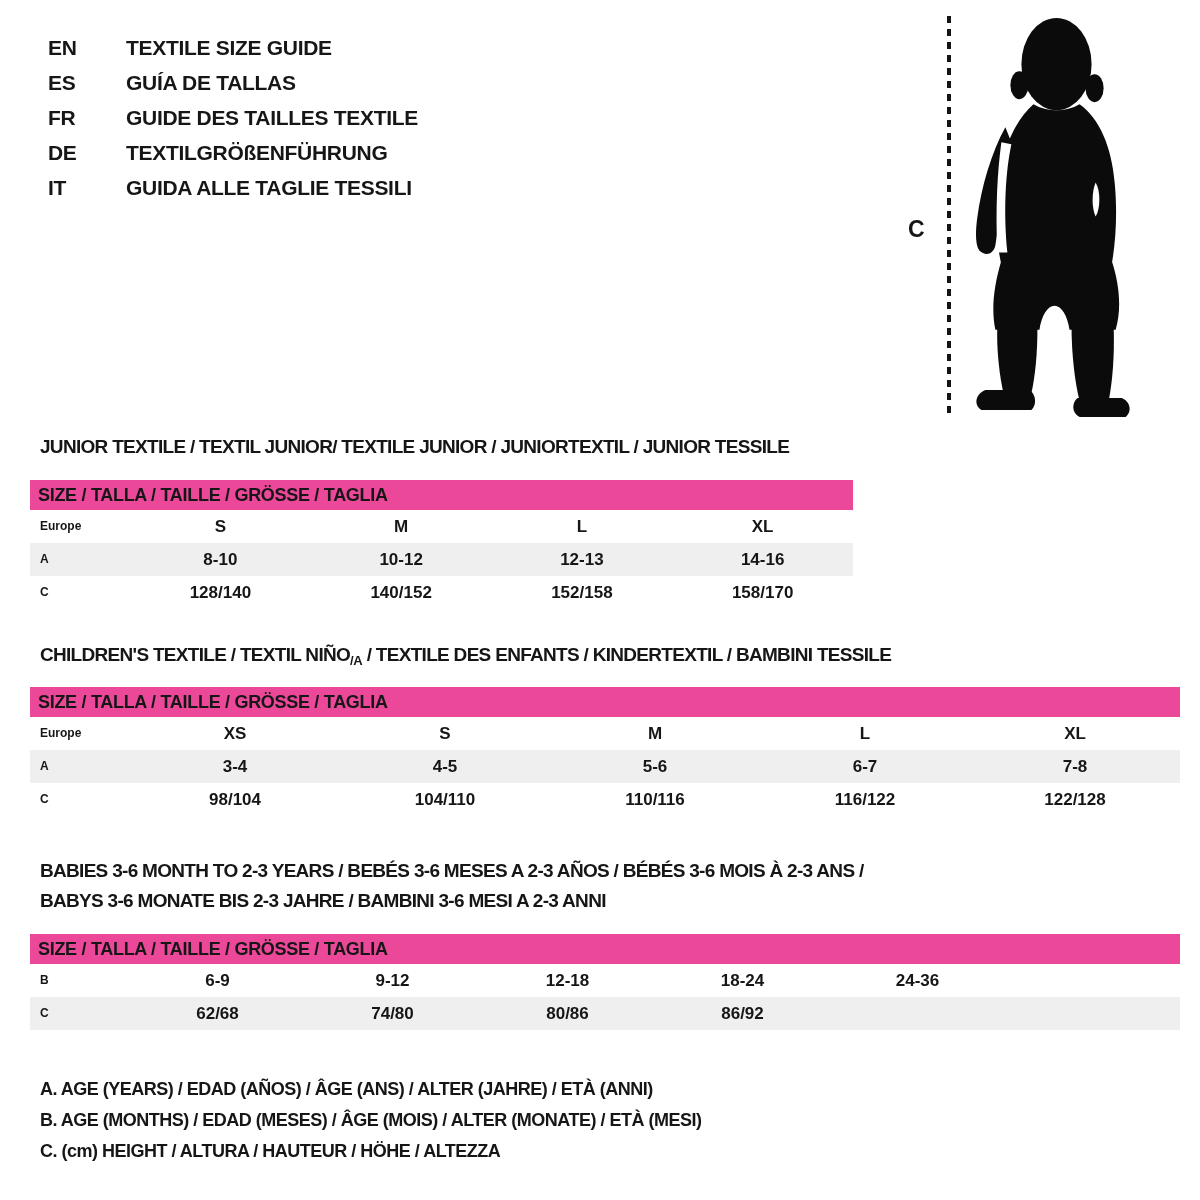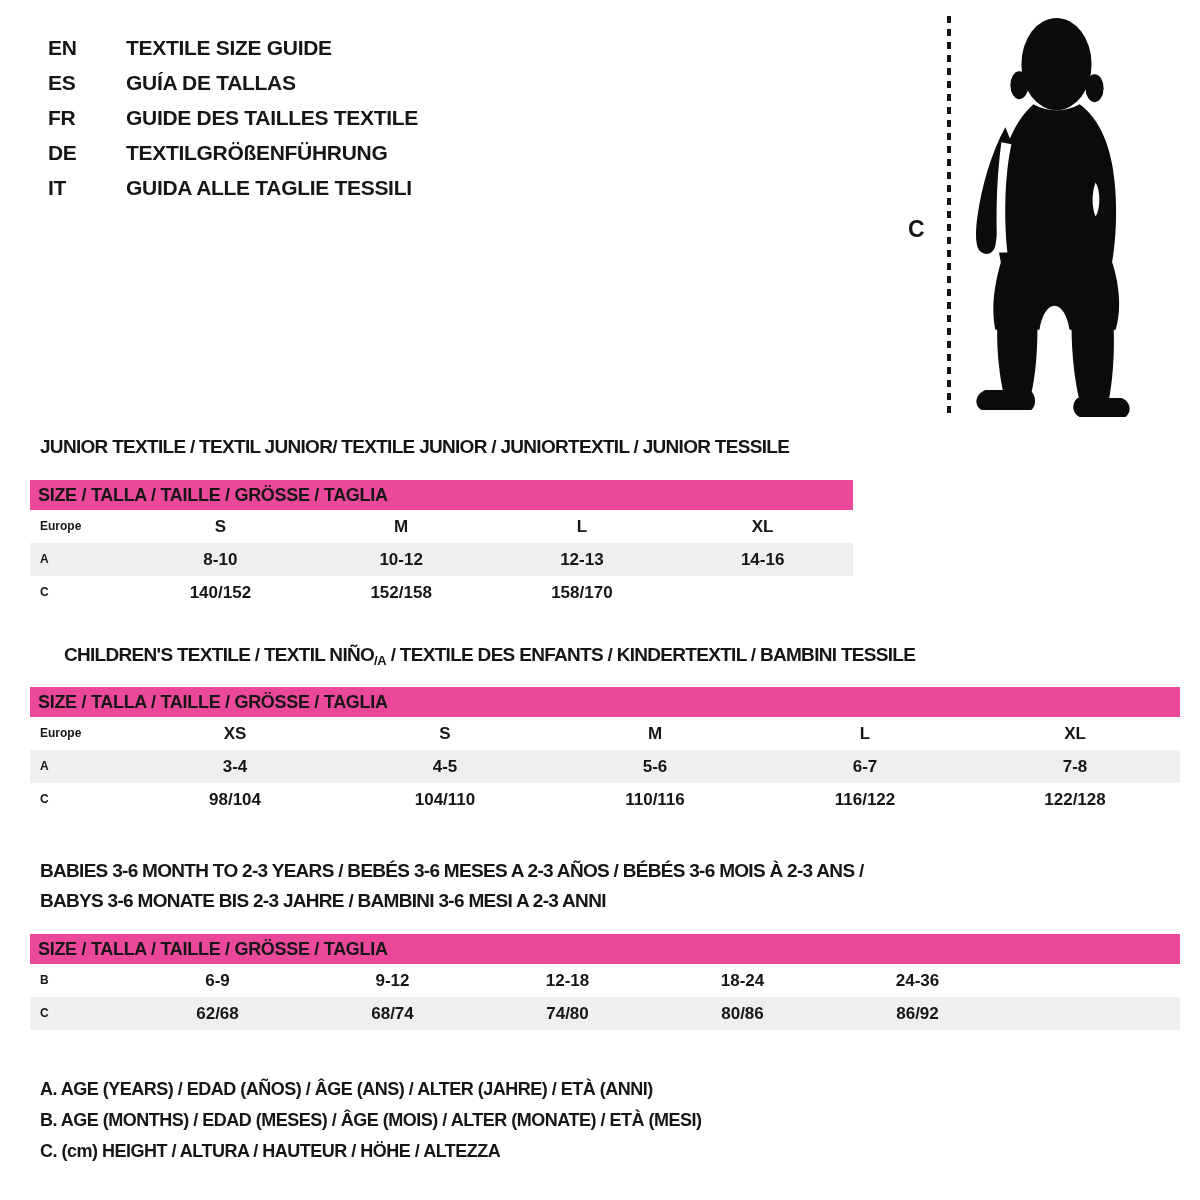--- a/index.html
+++ b/index.html
@@ -17,21 +17,21 @@
   .measure-line {
     position:absolute; left:947px; top:16px; width:4px; height:400px;
     background:repeating-linear-gradient(to bottom,#141414 0 7px,transparent 7px 13px);
   }
   .measure-label { position:absolute; left:908px; top:216px; font-size:23px; }
   .fig-svg { position:absolute; left:972px; top:12px; width:168px; height:406px; }
 
   
   .section-title { position:absolute; left:40px; font-size:19px; letter-spacing:-0.7px; white-space:nowrap; }
   .title-junior { top:436px; }
-  .title-children { top:644px;margin-left:24px; }
+  .title-children { top:644px; }
   .title-babies { top:856px; line-height:30px; }
   .sub-small { font-size:13px; vertical-align:-4px; letter-spacing:-0.5px; }
 
   
   .tbl { position:absolute; left:30px; }
   .t1 { top:480px; width:823px; }
   .t2 { top:687px; width:1150px; }
   .t3 { top:934px; width:1150px; }
   .bar {
     height:30px; line-height:30px; background:#ec4899;
@@ -109,20 +109,21 @@
     </div>
     <div class="row alt">
       <span class="lab">A</span>
       <span class="c">8-10</span>
       <span class="c">10-12</span>
       <span class="c">12-13</span>
       <span class="c">14-16</span>
     </div>
     <div class="row">
       <span class="lab">C</span>
+      <span class="c">128/140</span>
       <span class="c">140/152</span>
       <span class="c">152/158</span>
       <span class="c">158/170</span>
     </div>
   </div>
 
   <div class="section-title title-children">
     <span>CHILDREN'S TEXTILE / TEXTIL NIÑO</span><span class="sub-small">/A</span><span> / TEXTILE DES ENFANTS / KINDERTEXTIL / BAMBINI TESSILE</span>
   </div>
   <div class="tbl t2">
@@ -163,21 +164,20 @@
       <span class="lab">B</span>
       <span class="c">6-9</span>
       <span class="c">9-12</span>
       <span class="c">12-18</span>
       <span class="c">18-24</span>
       <span class="c">24-36</span>
     </div>
     <div class="row alt">
       <span class="lab">C</span>
       <span class="c">62/68</span>
-      <span class="c">68/74</span>
       <span class="c">74/80</span>
       <span class="c">80/86</span>
       <span class="c">86/92</span>
     </div>
   </div>
 
   <div class="footnotes">
     <div>A. AGE (YEARS) / EDAD (AÑOS) / ÂGE (ANS) / ALTER (JAHRE) / ETÀ (ANNI)</div>
     <div>B. AGE (MONTHS) / EDAD (MESES) / ÂGE (MOIS) / ALTER (MONATE) / ETÀ (MESI)</div>
     <div>C. (cm) HEIGHT / ALTURA / HAUTEUR / HÖHE / ALTEZZA</div>

